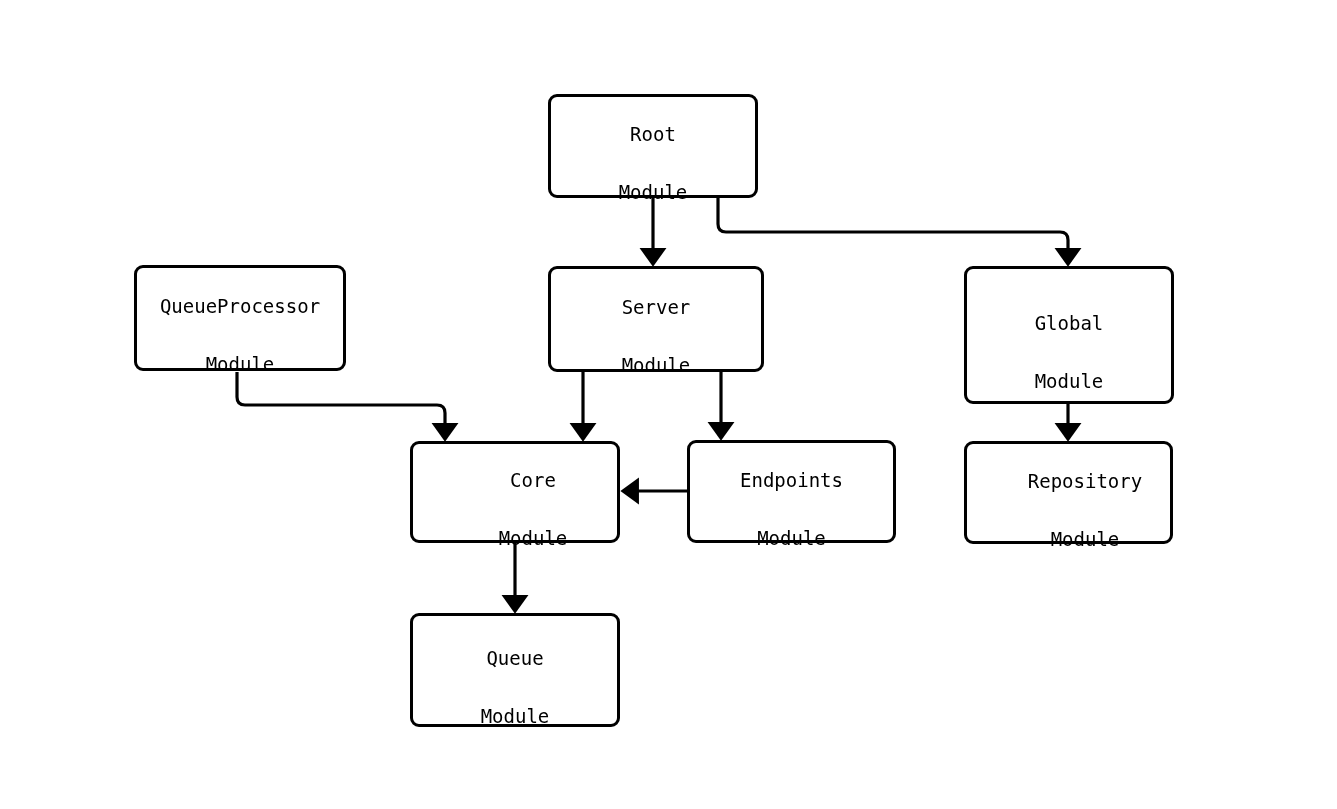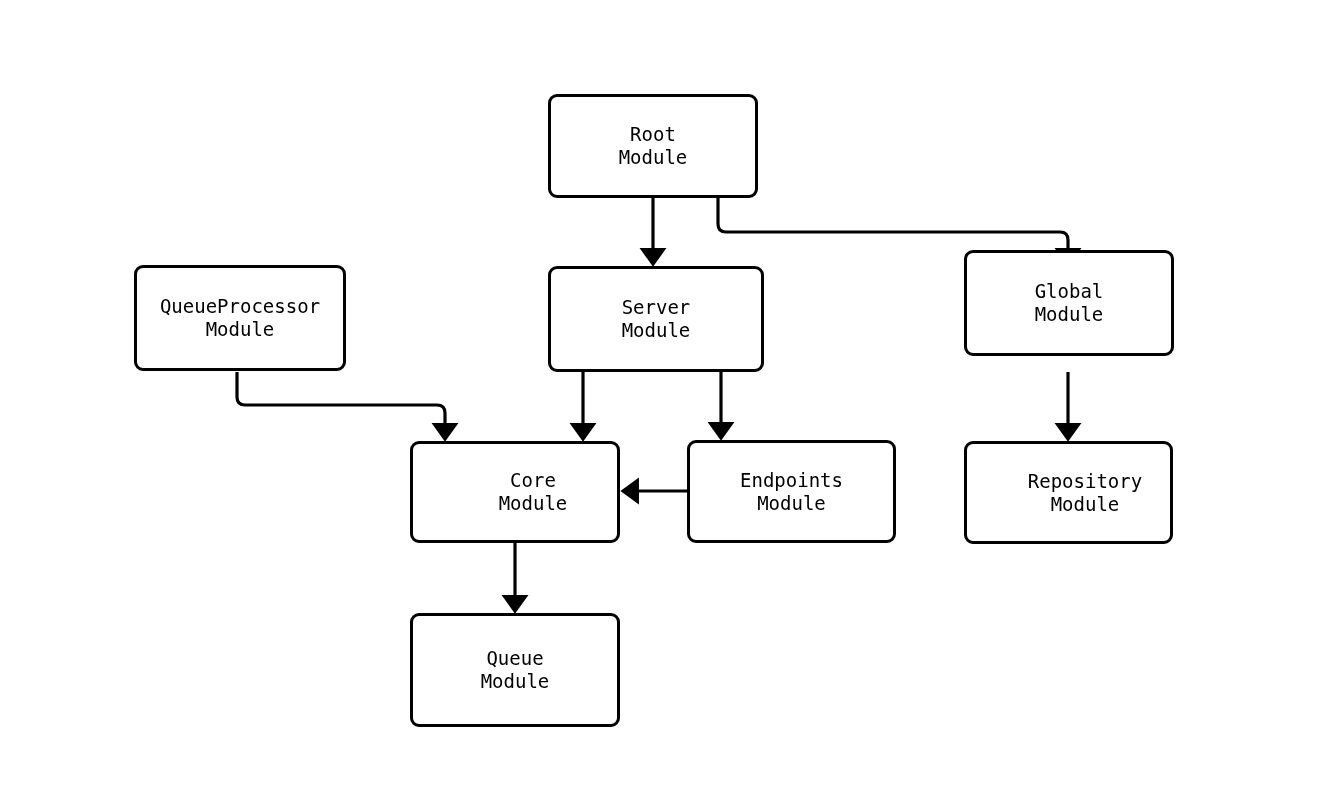--- a/index.html
+++ b/index.html
@@ -41,20 +41,21 @@
   }
   .node-label {
     font-family: "DejaVu Sans Mono", "Liberation Mono", monospace;
     font-size: 19px;
     line-height: 23px;
     color: #000000;
     text-align: left;
     white-space: pre;
     letter-spacing: 0px;
     font-weight: 400;
+    margin-top: 35px;
   }
 </style>
 </head>
 <body>
 
 <div id="diagram-canvas">
 
   <svg id="edge-layer" viewBox="0 0 1337 809" width="1337" height="809" xmlns="http://www.w3.org/2000/svg">
     <defs>
       <marker id="arrow-down" markerWidth="10" markerHeight="9" refX="0.6" refY="4.5" orient="auto-start-reverse" markerUnits="strokeWidth">
@@ -103,21 +104,21 @@
   <div class="node" id="node-queueprocessor" style="left: 134px; top: 265px; width: 212px; height: 106px;">
     <div class="node-label">QueueProcessor</div>
     <div class="node-label">Module</div>
   </div>
 
   <div class="node" id="node-server" style="left: 548px; top: 266px; width: 216px; height: 106px;">
     <div class="node-label">Server</div>
     <div class="node-label">Module</div>
   </div>
 
-  <div class="node" id="node-global" style="left: 964px; top: 250px; width: 210px; height: 106px;">
+  <div class="node" id="node-global" style="left: 964px; top: 266px; width: 210px; height: 138px;">
     <div class="node-label">Global</div>
     <div class="node-label">Module</div>
   </div>
 
   <div class="node" id="node-core" style="left: 410px; top: 441px; width: 210px; height: 102px; padding-left: 36px;">
     <div class="node-label">Core</div>
     <div class="node-label">Module</div>
   </div>
 
   <div class="node" id="node-endpoints" style="left: 687px; top: 440px; width: 209px; height: 103px;">

